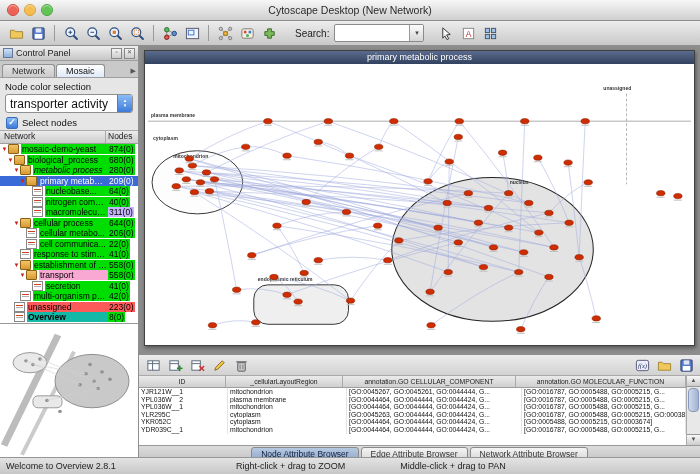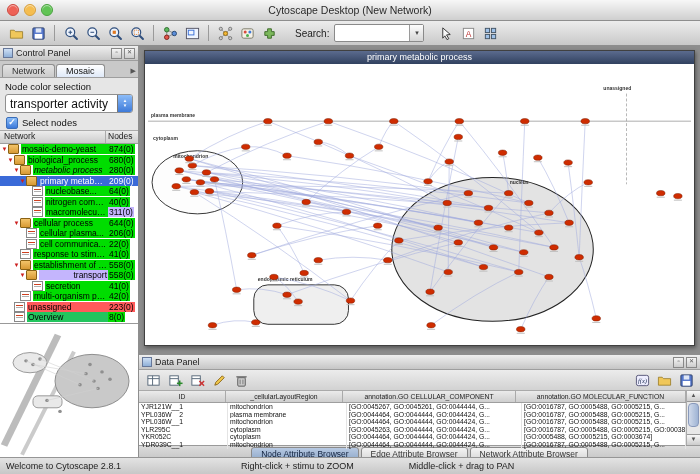--- a/index.html
+++ b/index.html
@@ -337,21 +337,21 @@
             <span class="tindent" style="width: 13px;"></span>
             <span class="tri">▼</span>
             <span class="ticon folder"></span>
             <span class="tlabel" style="background: rgb(0, 221, 0);">cellular process</span>
             <span class="tcount"><span class="tcount-text" style="background: rgb(0, 221, 0);">644(0)</span></span>
           </div>
           <div class="tree-row">
             <span class="tindent" style="width: 19px;"></span>
             <span class="tri"></span>
             <span class="ticon page"></span>
-            <span class="tlabel" style="background: rgb(0, 221, 0);">cellular plasma...</span>
+            <span class="tlabel" style="background: rgb(0, 221, 0);">cellular metabo...</span>
             <span class="tcount"><span class="tcount-text" style="background: rgb(0, 221, 0); text-align: right;">206(0)</span></span>
           </div>
           <div class="tree-row">
             <span class="tindent" style="width: 19px;"></span>
             <span class="tri"></span>
             <span class="ticon page"></span>
             <span class="tlabel" style="background: rgb(0, 221, 0);">cell communica...</span>
             <span class="tcount"><span class="tcount-text" style="background: rgb(0, 221, 0);">22(0)</span></span>
           </div>
           <div class="tree-row">
@@ -365,21 +365,21 @@
             <span class="tindent" style="width: 13px;"></span>
             <span class="tri">▼</span>
             <span class="ticon folder"></span>
             <span class="tlabel" style="background: rgb(0, 221, 0);">establishment of lo...</span>
             <span class="tcount"><span class="tcount-text" style="background: rgb(0, 221, 0);">558(0)</span></span>
           </div>
           <div class="tree-row">
             <span class="tindent" style="width: 19px;"></span>
             <span class="tri">▼</span>
             <span class="ticon folder"></span>
-            <span class="tlabel" style="background: #c4b5fd; text-align: right;">transport</span>
+            <span class="tlabel" style="background: #f9a8d4;">transport</span>
             <span class="tcount"><span class="tcount-text" style="background: rgb(0, 221, 0);">558(0)</span></span>
           </div>
           <div class="tree-row">
             <span class="tindent" style="width: 25px;"></span>
             <span class="tri"></span>
             <span class="ticon page"></span>
             <span class="tlabel" style="background: rgb(0, 221, 0);">secretion</span>
             <span class="tcount"><span class="tcount-text" style="background: rgb(0, 221, 0);">41(0)</span></span>
           </div>
           <div class="tree-row">
@@ -393,21 +393,21 @@
             <span class="tindent" style="width: 7px;"></span>
             <span class="tri"></span>
             <span class="ticon page"></span>
             <span class="tlabel" style="background: rgb(255, 90, 90);">unassigned</span>
             <span class="tcount"><span class="tcount-text" style="background: rgb(255, 90, 90);">223(0)</span></span>
           </div>
           <div class="tree-row">
             <span class="tindent" style="width: 7px;"></span>
             <span class="tri"></span>
             <span class="ticon page"></span>
-            <span class="tlabel" style="background: #22c55e;">Overview</span>
+            <span class="tlabel" style="background: #14b8a6; font-weight: bold;">Overview</span>
             <span class="tcount"><span class="tcount-text" style="background: rgb(0, 221, 0);">8(0)</span></span>
           </div>
         </div>
       <div class="overview-thumb">
         <svg viewBox="0 0 138 145" preserveAspectRatio="none">
           <path d="M4,132 L58,12" stroke="#b5b5b5" stroke-width="7" opacity="0.9"></path>
           <path d="M22,142 L74,30" stroke="#c6c6c6" stroke-width="4" opacity="0.9"></path>
           <ellipse cx="92" cy="62" rx="37" ry="29" fill="#c9c9c9" stroke="#8a8a8a"></ellipse>
           <ellipse cx="30" cy="42" rx="17" ry="11" fill="#e9e9e9" stroke="#979797"></ellipse>
           <rect x="33" y="78" width="29" height="13" rx="5" fill="#e9e9e9" stroke="#979797"></rect>
@@ -666,26 +666,20 @@
                 <ellipse cx="355" cy="90" rx="4.2" ry="2.7" fill="#cf2c00" stroke="#7c1c00" stroke-width="0.5"></ellipse>
                 <rect x="351" y="93.6" width="8" height="1" fill="#c0c0c0"></rect>
                 <ellipse cx="440" cy="120" rx="4.2" ry="2.7" fill="#cf2c00" stroke="#7c1c00" stroke-width="0.5"></ellipse>
                 <rect x="436" y="123.6" width="8" height="1" fill="#c0c0c0"></rect>
               </g>
           </svg>
         </div>
       </div>
 
       <div class="data-panel">
-        <div class="panel-titlebar">
-          <span class="ptb-icon"></span>
-          <span class="ptb-title">Data Panel</span>
-          <span class="ptb-btn">▫</span>
-          <span class="ptb-btn">✕</span>
-        </div>
         <div class="dp-toolbar">
           <span style="display:flex;gap:2px;" id="dp-left">
               <span class="tbbtn">
                 <svg viewBox="0 0 16 16">
                   <rect x="2" y="3" width="12" height="10" fill="#fff" stroke="#567"></rect>
                   <line x1="2" y1="6" x2="14" y2="6" stroke="#567"></line>
                   <line x1="7" y1="3" x2="7" y2="13" stroke="#567"></line>
                 </svg>
               </span>
               <span class="tbbtn">
@@ -798,17 +792,17 @@
 
       <div class="browser-tabs" id="br-tabs">
           <span class="br-tab active">Node Attribute Browser</span>
           <span class="br-tab">Edge Attribute Browser</span>
           <span class="br-tab">Network Attribute Browser</span>
         </div>
     </div>
   </div>
 
   <div class="statusbar">
-    <span class="sb-welcome">Welcome to Cytoscape 2.8.1</span>
-    <span class="sb-zoom">Right-click + stimu to ZOOM</span>
+    <span class="sb-welcome">Welcome to Overview 2.8.1</span>
+    <span class="sb-zoom">Right-click + drag to ZOOM</span>
     <span class="sb-pan">Middle-click + drag to PAN</span>
   </div>
 </div>
 
 </body></html>

